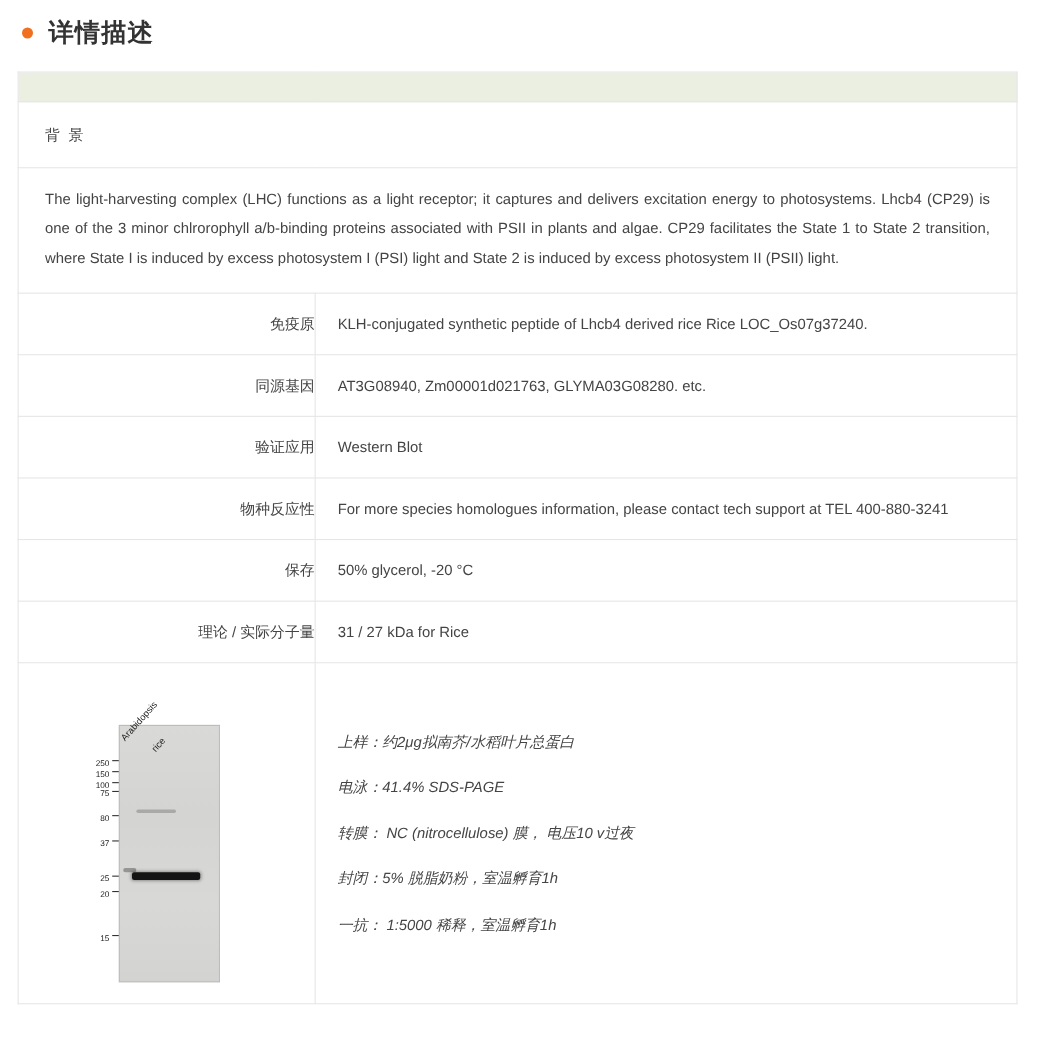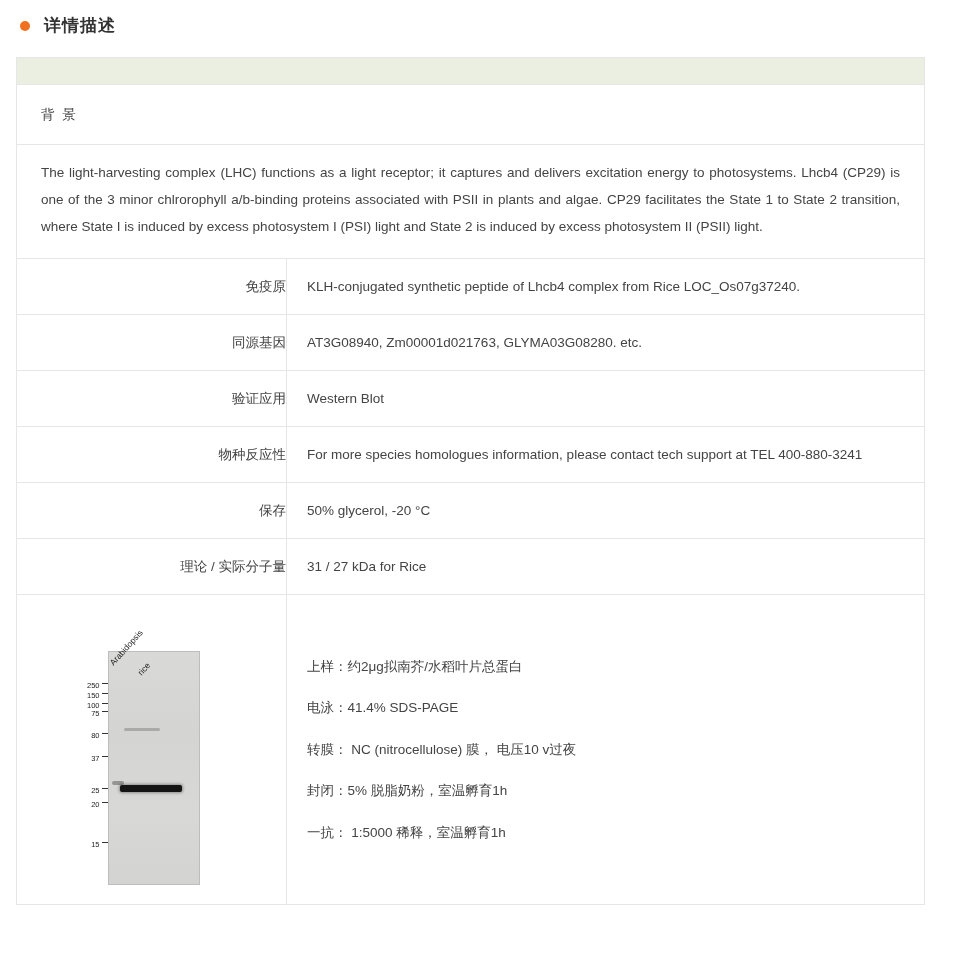--- a/index.html
+++ b/index.html
@@ -29,21 +29,21 @@
   }
   .bullet-icon {
     width: 10px;
     height: 10px;
     border-radius: 50%;
     background: #f07020;
     margin-right: 14px;
     flex: 0 0 auto;
   }
   .section-title {
-    font-size: 17px;
+    font-size: 23px;
     font-weight: bold;
     color: #333333;
     letter-spacing: 1px;
   }
 
   
   .detail-table {
     margin: 6px 16px 0 16px;
     width: 908px;
     border-collapse: collapse;
@@ -101,20 +101,21 @@
   }
   .protocol-cell {
     padding: 18px 24px 18px 20px;
     vertical-align: top;
   }
   .protocol-line {
     font-size: 13.5px;
     color: #444444;
     margin-bottom: 20px;
     line-height: 1.6;
+    font-style: italic;
   }
   .protocol-line:last-child { margin-bottom: 0; }
 
   
   .blot-wrap {
     position: relative;
     width: 160px;
     height: 255px;
     margin: 22px auto 0 auto;
   }
@@ -201,21 +202,21 @@
       </tr>
       <tr>
         <td colspan="2" class="bg-head">背 景</td>
       </tr>
       <tr>
         <td colspan="2" class="bg-text">The light-harvesting complex (LHC) functions as a light receptor; it captures and delivers excitation energy to photosystems. Lhcb4 (CP29) is one of the 3 minor chlrorophyll a/b-binding proteins associated with PSII in plants and algae. CP29 facilitates the State 1 to State 2 transition, where State I is induced by excess photosystem I (PSI) light and State 2 is induced by excess photosystem II (PSII) light.</td>
       </tr>
 
       <tr>
         <td class="label-cell">免疫原</td>
-        <td class="value-cell">KLH-conjugated synthetic peptide of Lhcb4 complex from Rice LOC_Os07g37240.</td>
+        <td class="value-cell">KLH-conjugated synthetic peptide of Lhcb4 derived rice Rice LOC_Os07g37240.</td>
       </tr>
       <tr>
         <td class="label-cell">同源基因</td>
         <td class="value-cell">AT3G08940, Zm00001d021763, GLYMA03G08280. etc.</td>
       </tr>
       <tr>
         <td class="label-cell">验证应用</td>
         <td class="value-cell">Western Blot</td>
       </tr>
       <tr>

